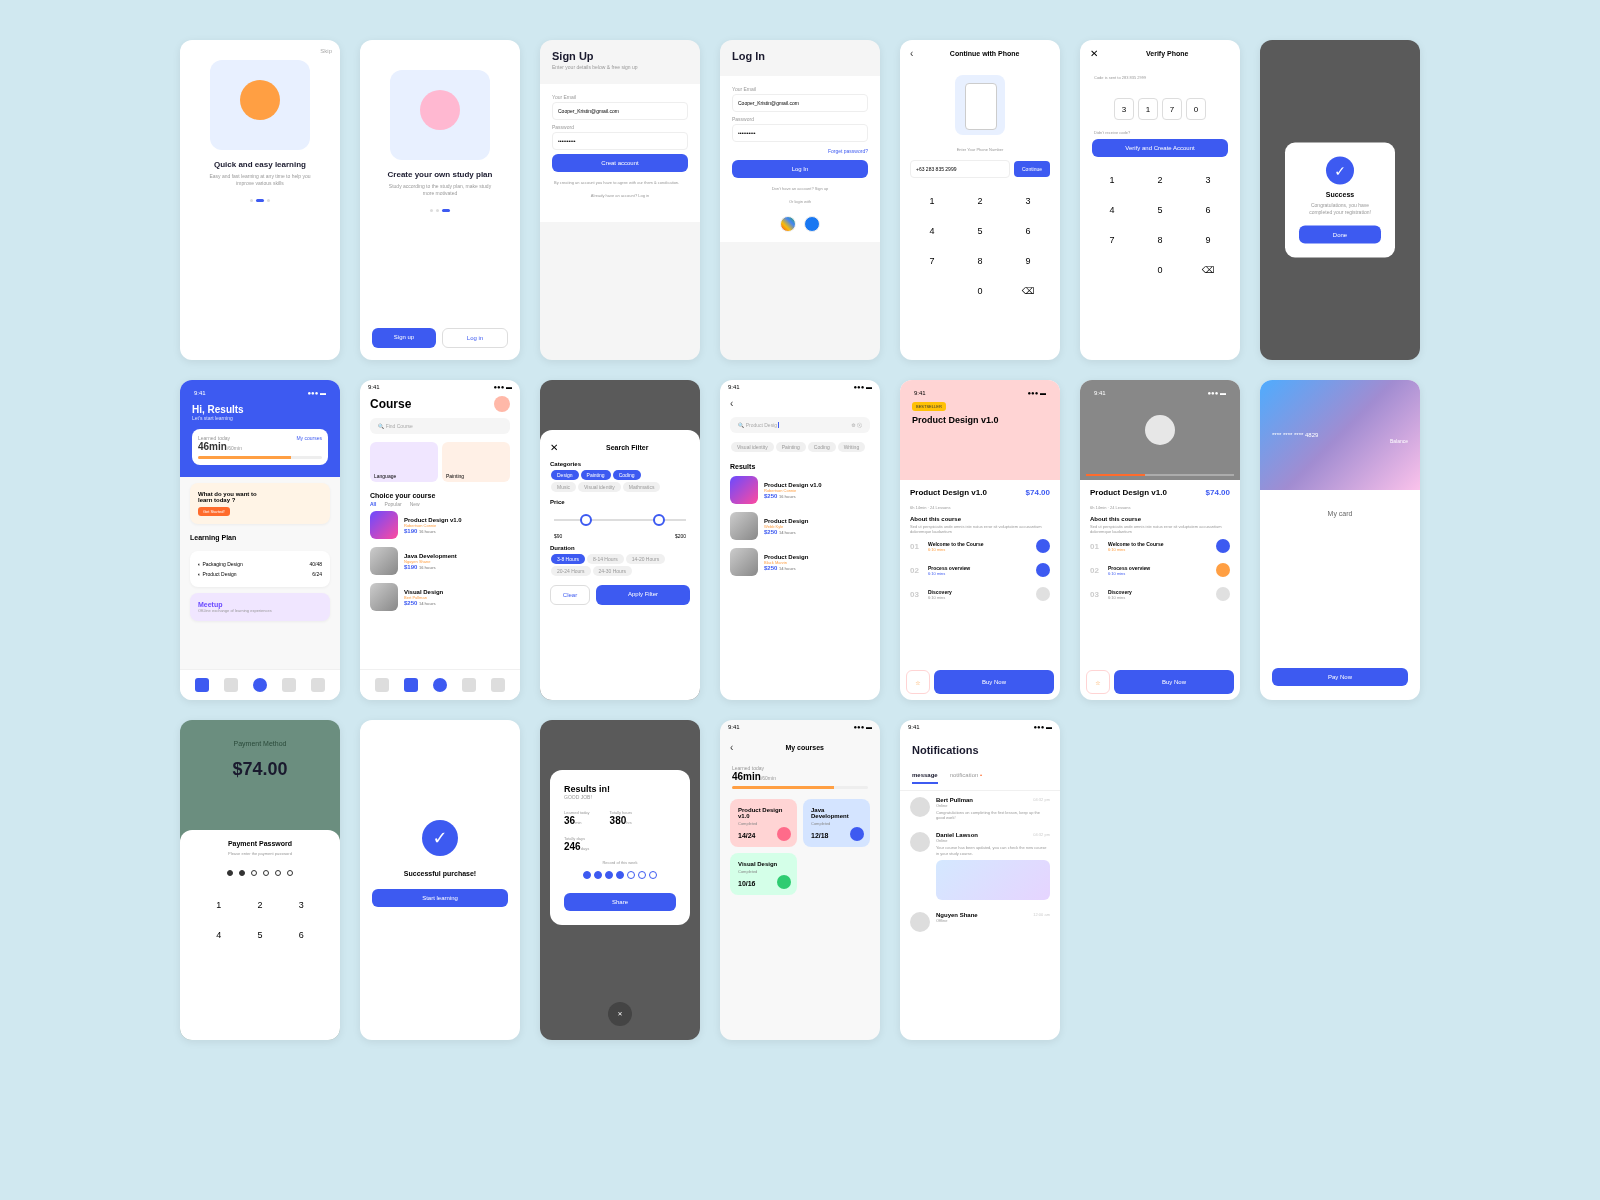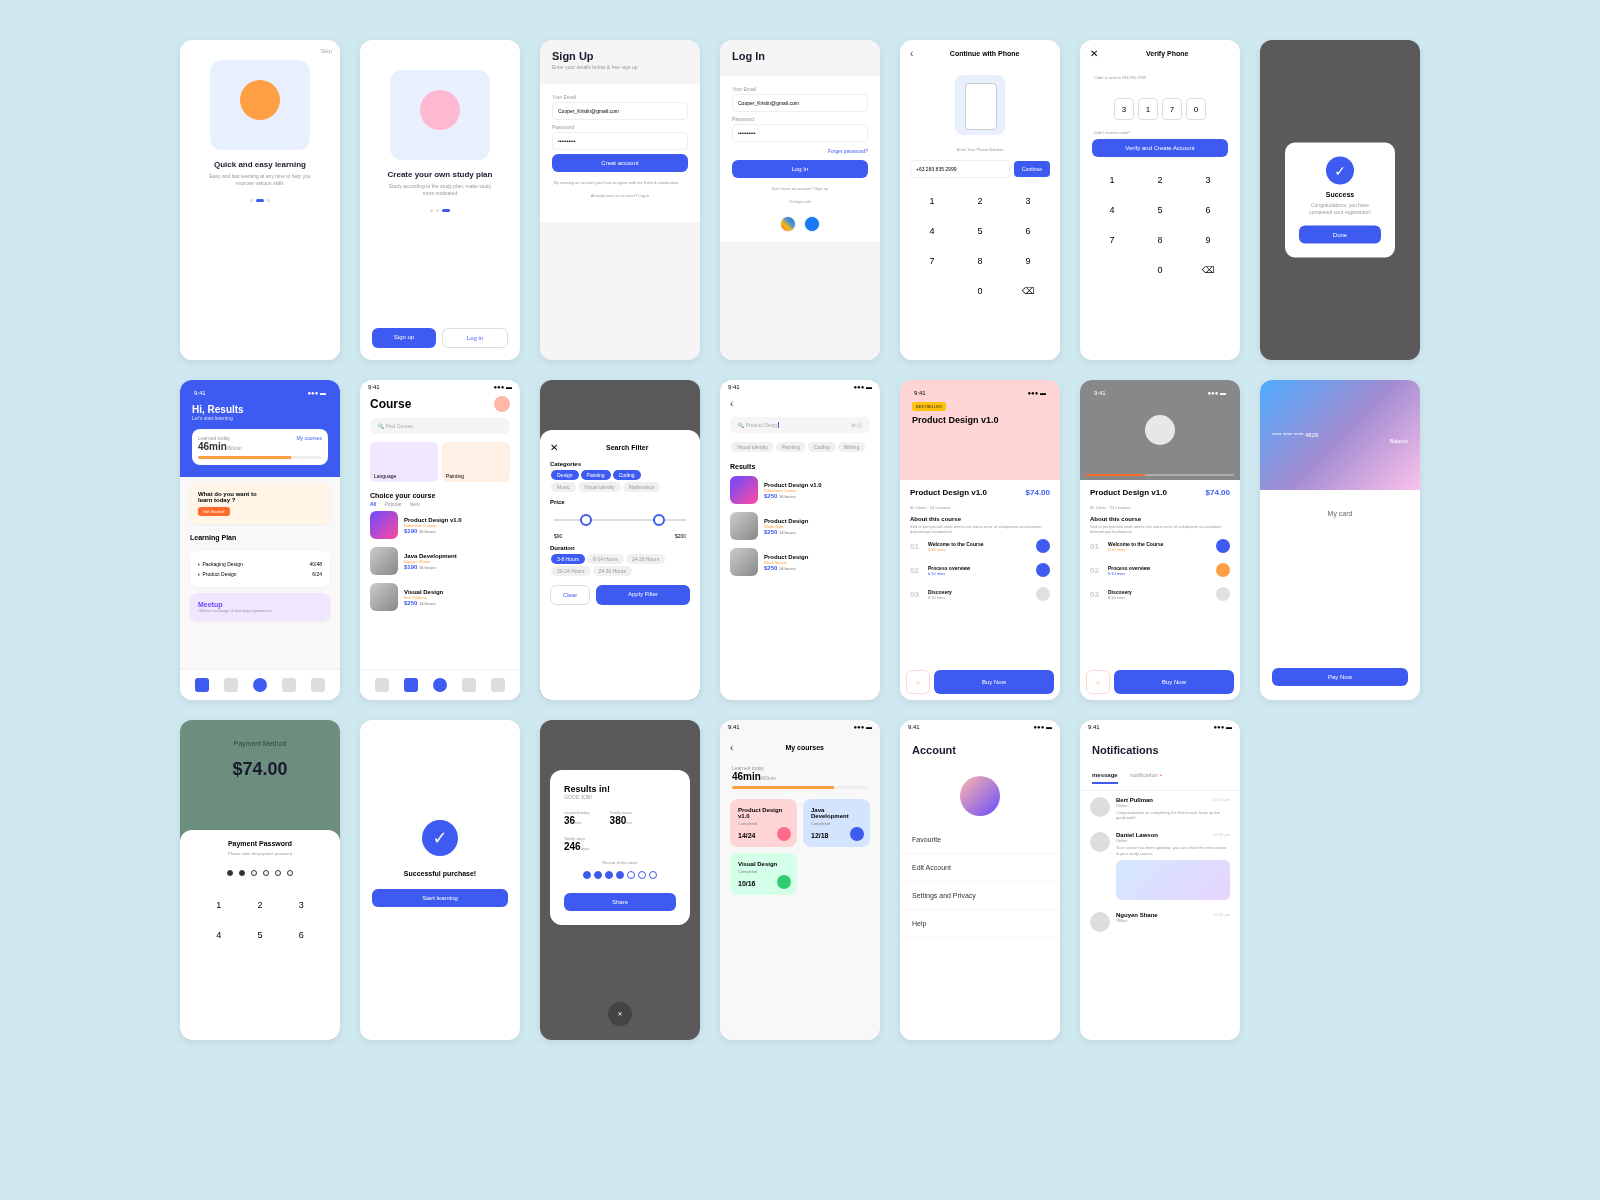--- a/index.html
+++ b/index.html
@@ -616,34 +616,20 @@
         </div>
 <div class="chip" style="background:#d4ffe8">
           <div class="t">Visual Design</div>
           <div class="mini">Completed</div>
           <div style="font-size:7px;font-weight:700;margin-top:6px">10/16</div>
           <div class="cplay" style="background:#2ecc71"></div>
         </div>
 </div>
 </div>
 
-<div class="screen">
-<div class="statusbar">
-        <span>9:41</span>
-        <span>●●● ▬</span>
-      </div>
-<div class="hdr">
-        <h1>Account</h1>
-      </div>
-<div class="avimg"></div>
-<div class="menurow">Favourite</div>
-<div class="menurow">Edit Account</div>
-<div class="menurow">Settings and Privacy</div>
-<div class="menurow">Help</div>
-</div>
 
 <div class="screen">
 <div class="statusbar">
         <span>9:41</span>
         <span>●●● ▬</span>
       </div>
 <div class="hdr">
         <h1>Notifications</h1>
       </div>
 <div class="tabs">

